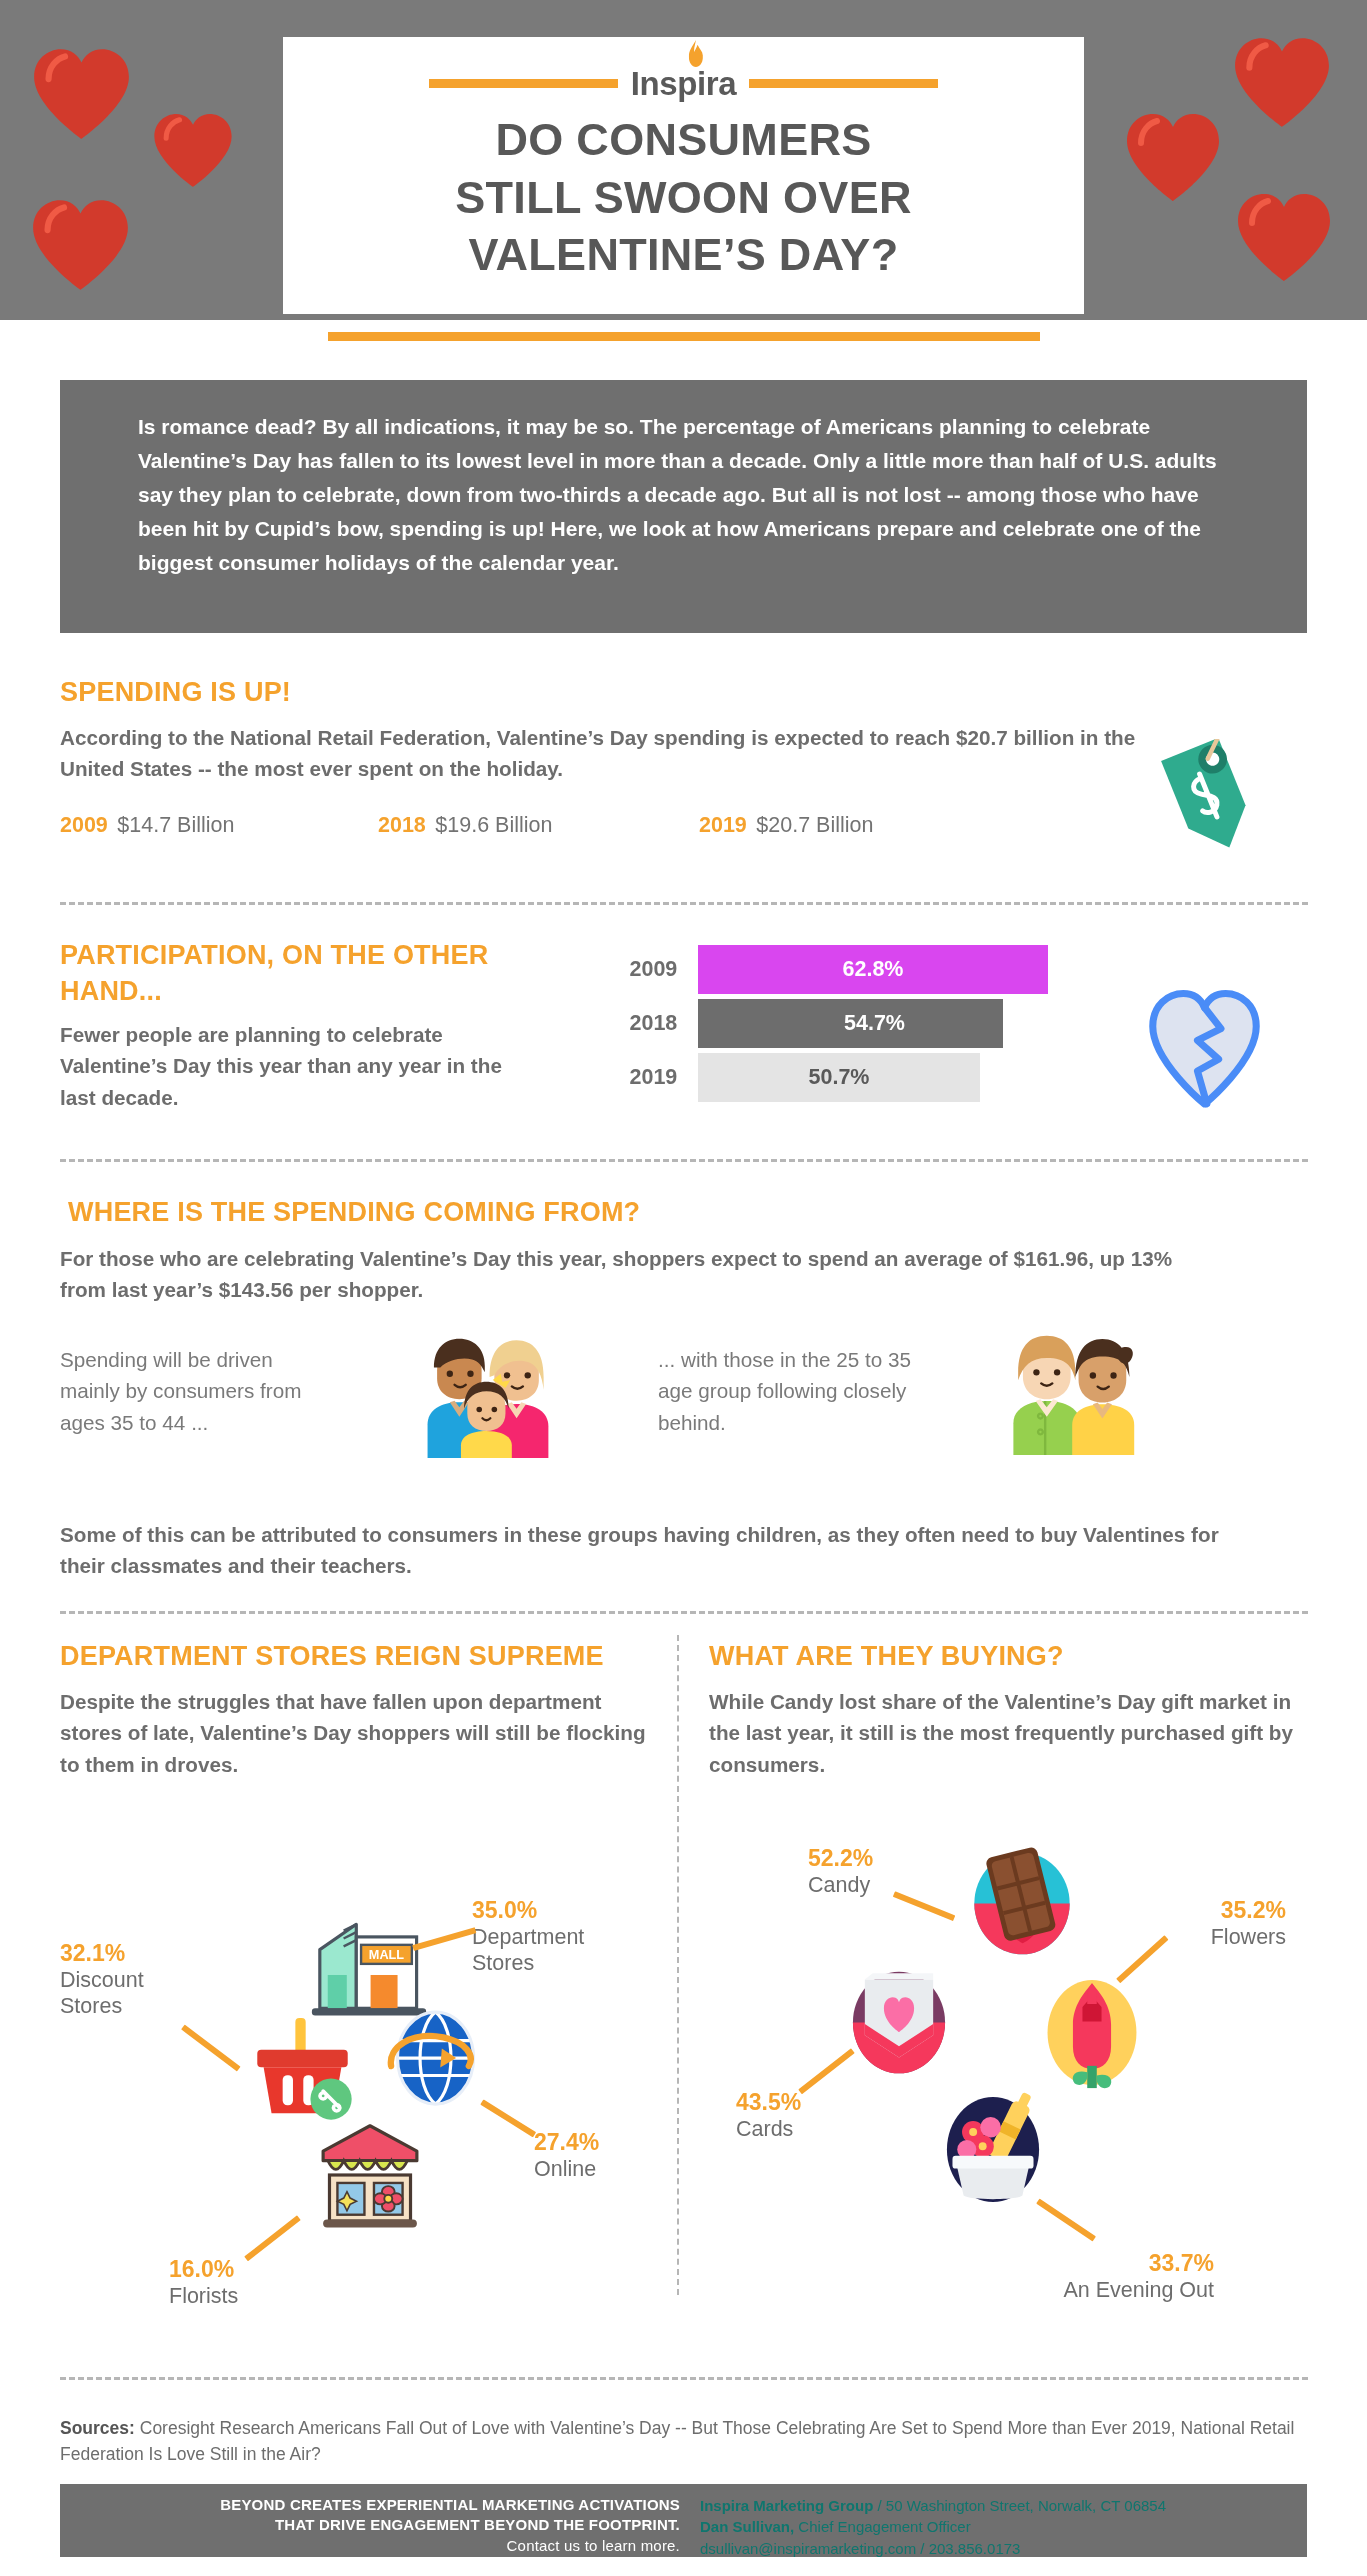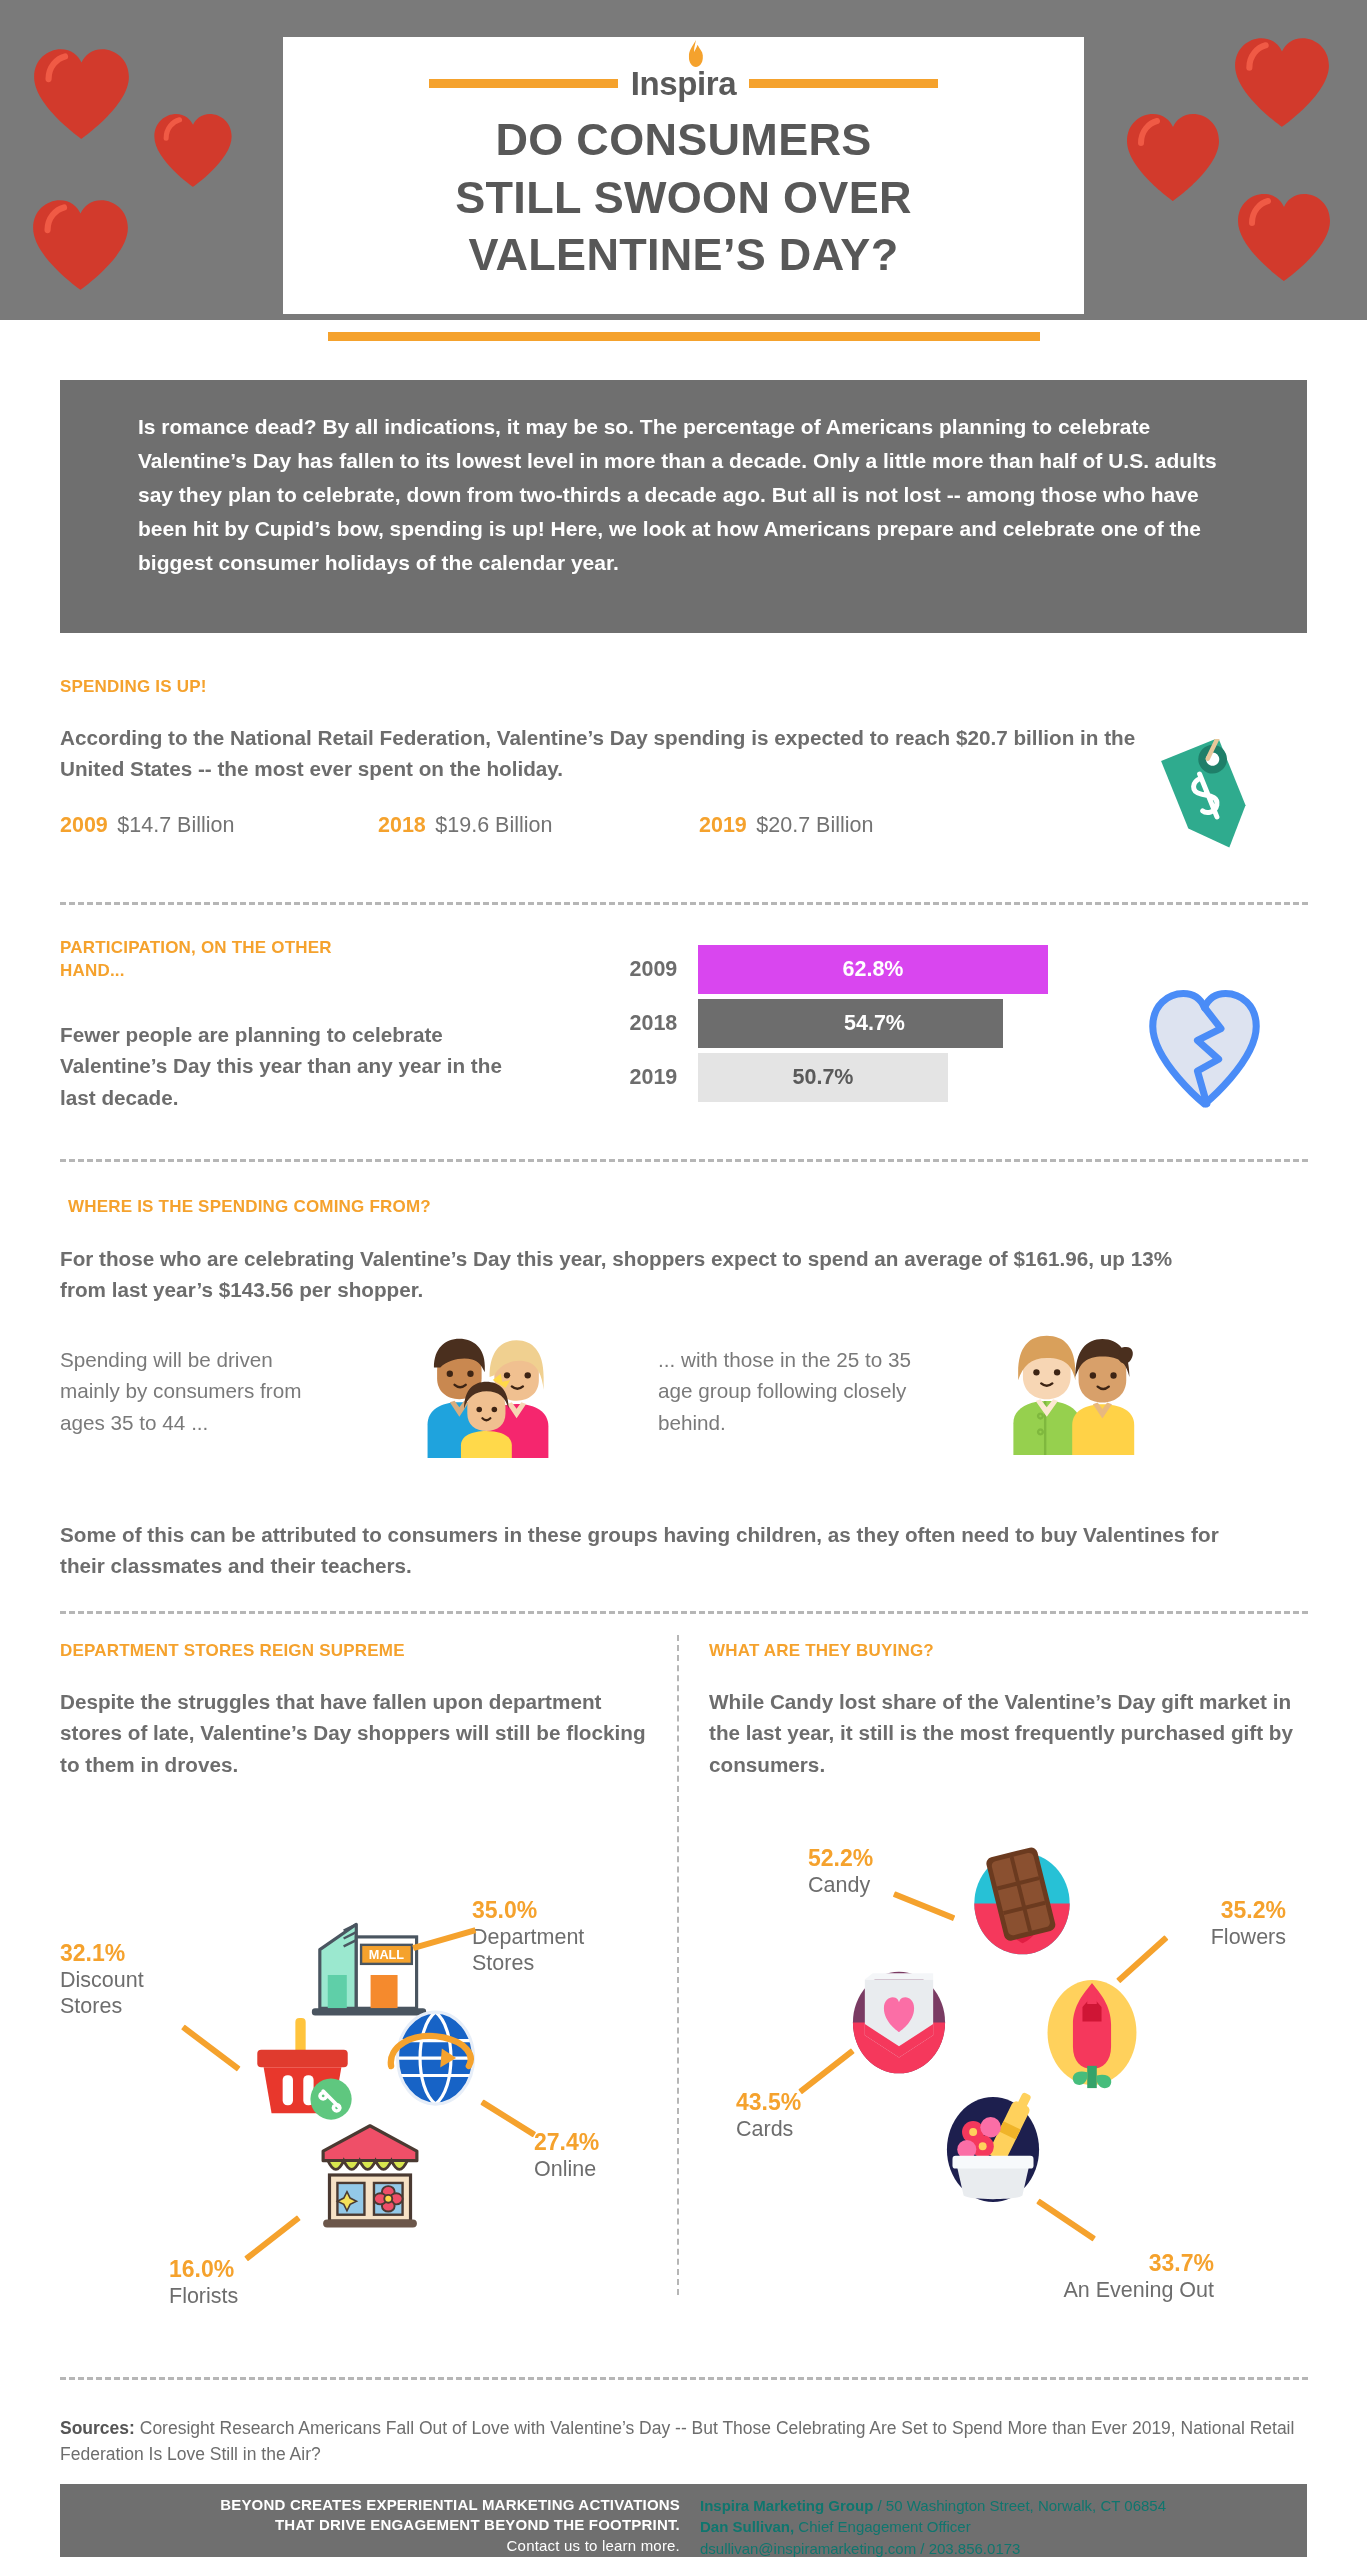--- a/index.html
+++ b/index.html
@@ -87,21 +87,21 @@
     color: #ffffff;
     font-size: 21px;
     font-weight: 700;
     line-height: 1.62;
   }
 
   
   .sec-title {
     position: absolute;
     color: #F5A22D;
-    font-size: 17px;
+    font-size: 27px;
     font-weight: 800;
     letter-spacing: 0.2px;
   }
   .body-text {
     position: absolute;
     color: #6d6d6d;
     font-size: 20.7px;
     font-weight: 700;
     line-height: 1.52;
   }
@@ -297,21 +297,21 @@
     <div class="bar-row">
       <div class="bar-year">2009</div>
       <div class="bar bar-2009" style="width:350px;">62.8%</div>
     </div>
     <div class="bar-row">
       <div class="bar-year">2018</div>
       <div class="bar bar-2018" style="width:305px;padding-left:48px;">54.7%</div>
     </div>
     <div class="bar-row">
       <div class="bar-year">2019</div>
-      <div class="bar bar-2019" style="width:250px;">50.7%</div>
+      <div class="bar bar-2019" style="width:282px;">50.7%</div>
     </div>
   </div>
 
   <svg class="broken-heart" viewBox="0 0 100 108">
     <path d="M50 102 C50 102 6 66 6 36 C6 18 19 8 32 8 C41 8 47 13 50 20 C53 13 59 8 68 8 C81 8 94 18 94 36 C94 66 50 102 50 102 Z" fill="#dde3f0" stroke="#4a8cf7" stroke-width="6" stroke-linejoin="round"></path>
     <path d="M50 20 L64 38 L44 48 L62 64 L44 74 L52 102" fill="none" stroke="#4a8cf7" stroke-width="6" stroke-linejoin="round" stroke-linecap="round"></path>
   </svg>
 
   <div class="dash-h" style="left:60px;top:1159px;width:1248px;"></div>
 

